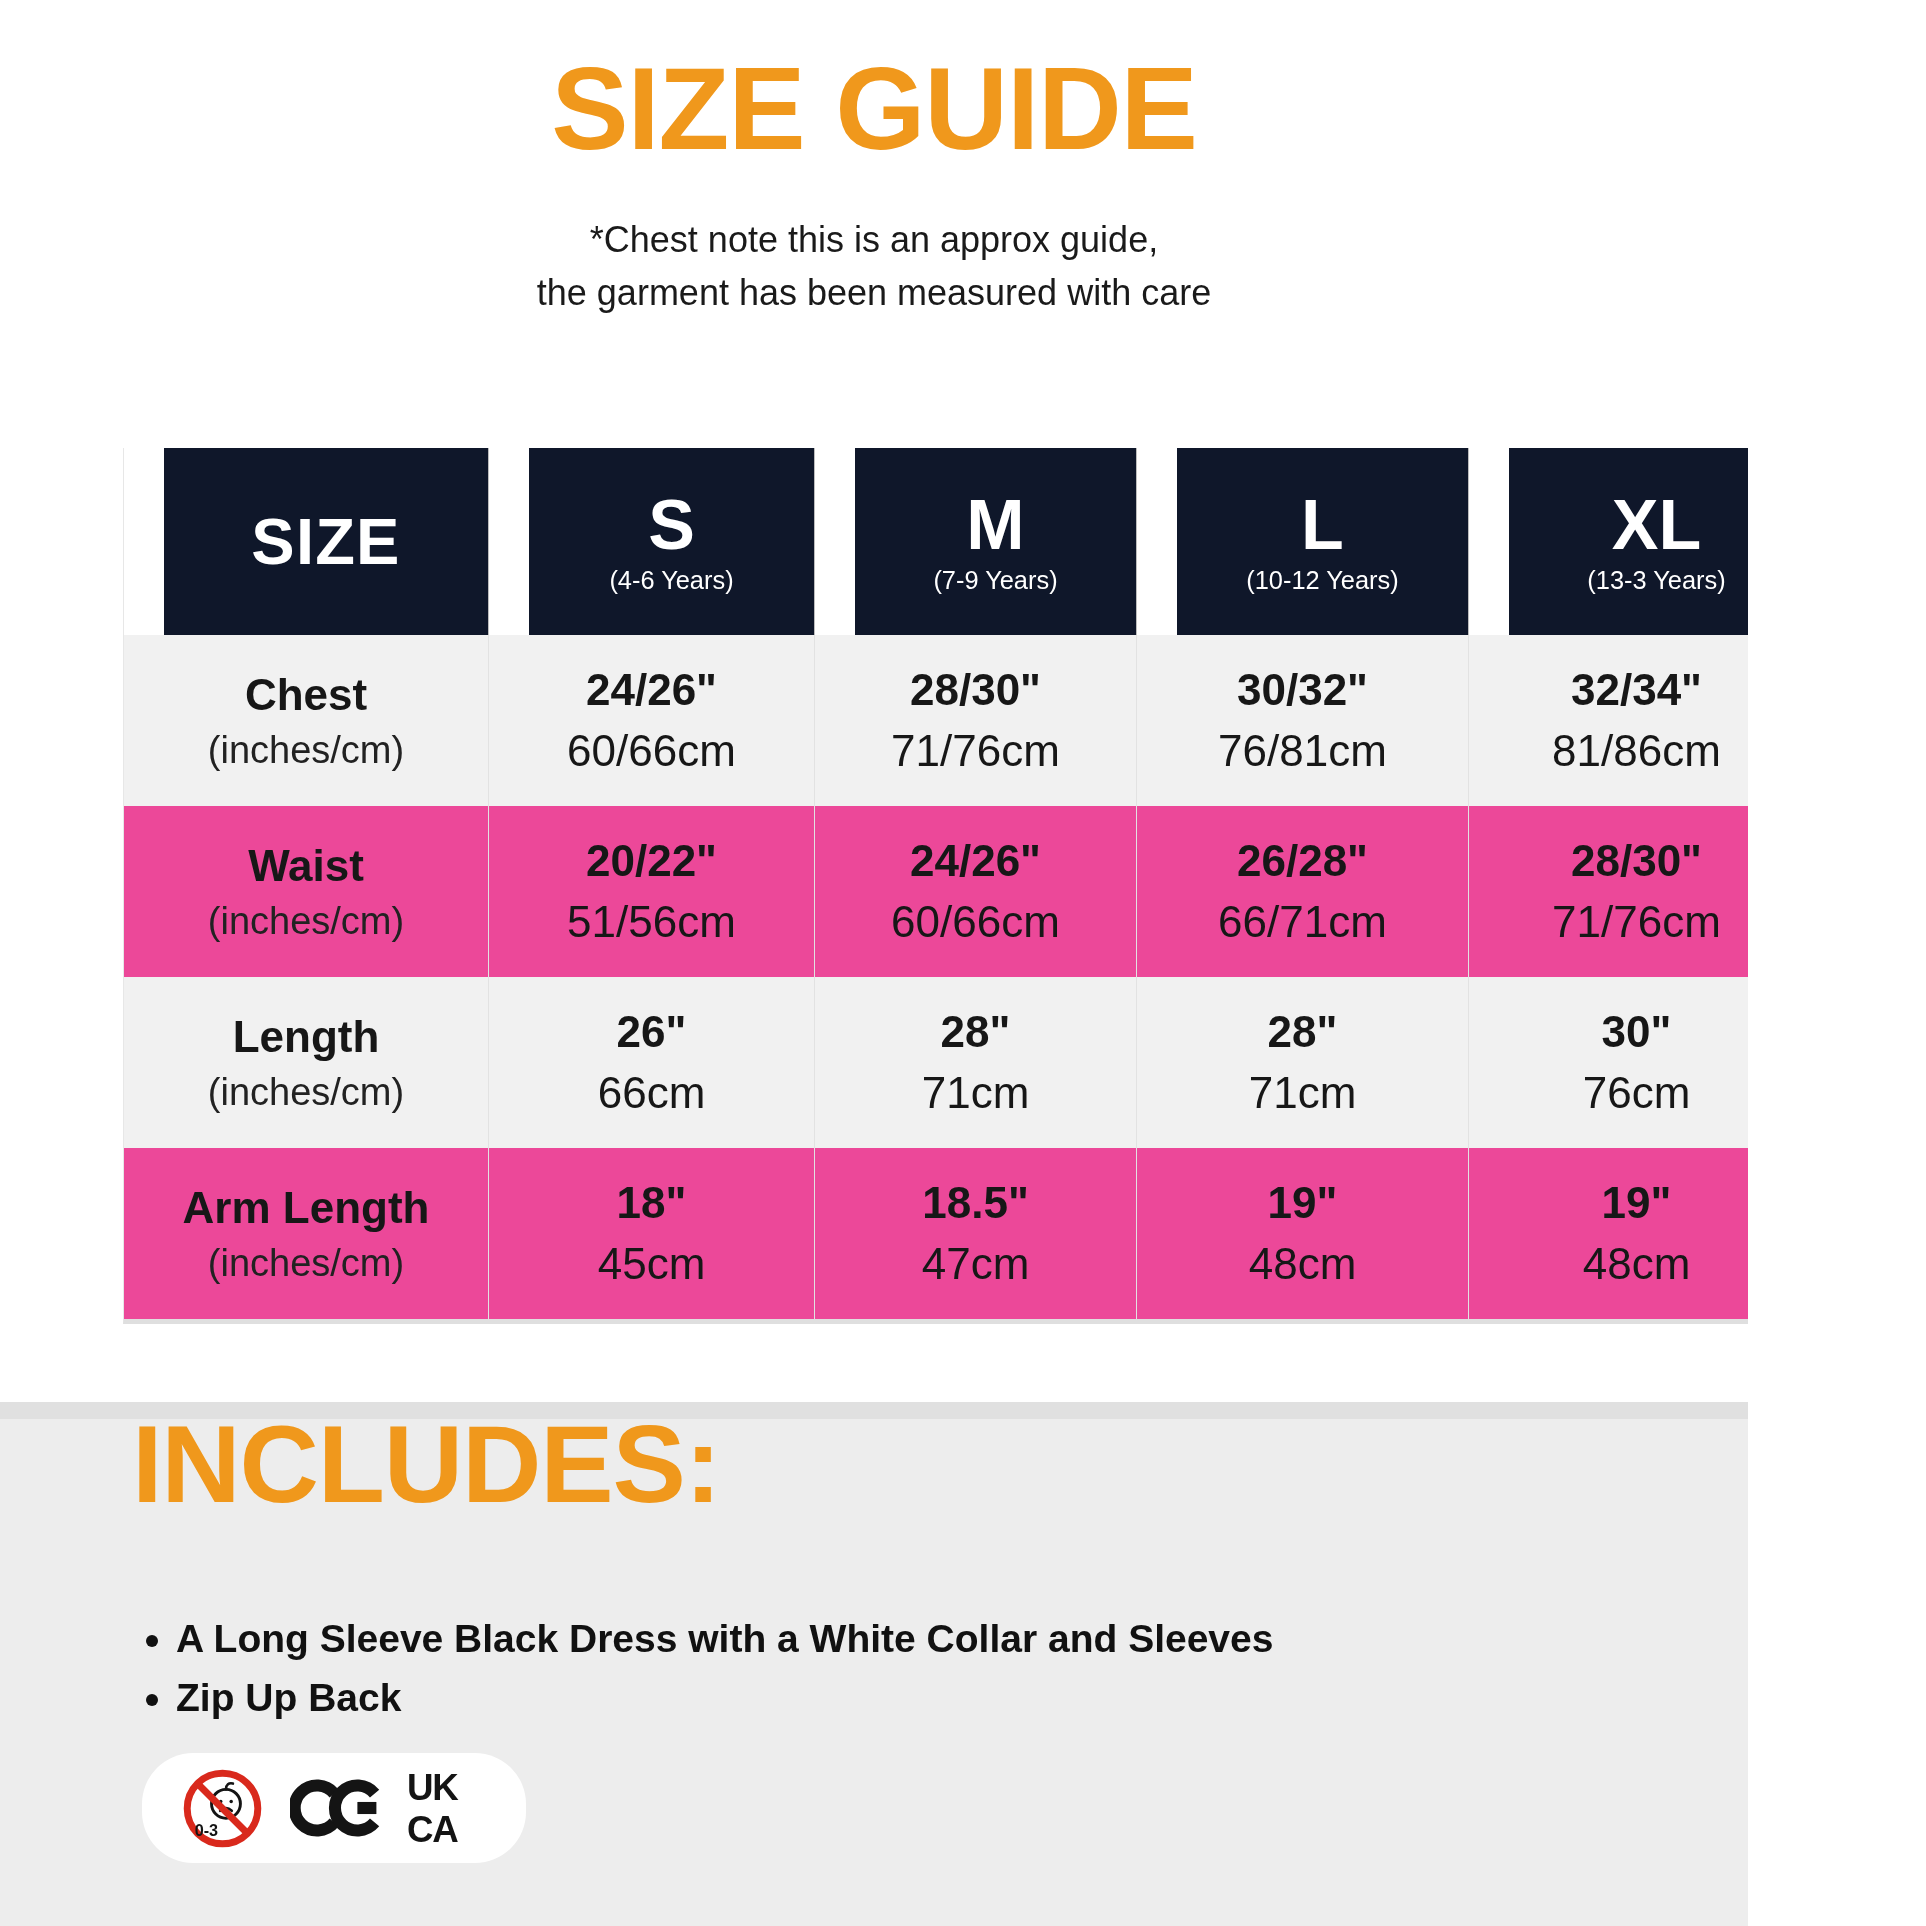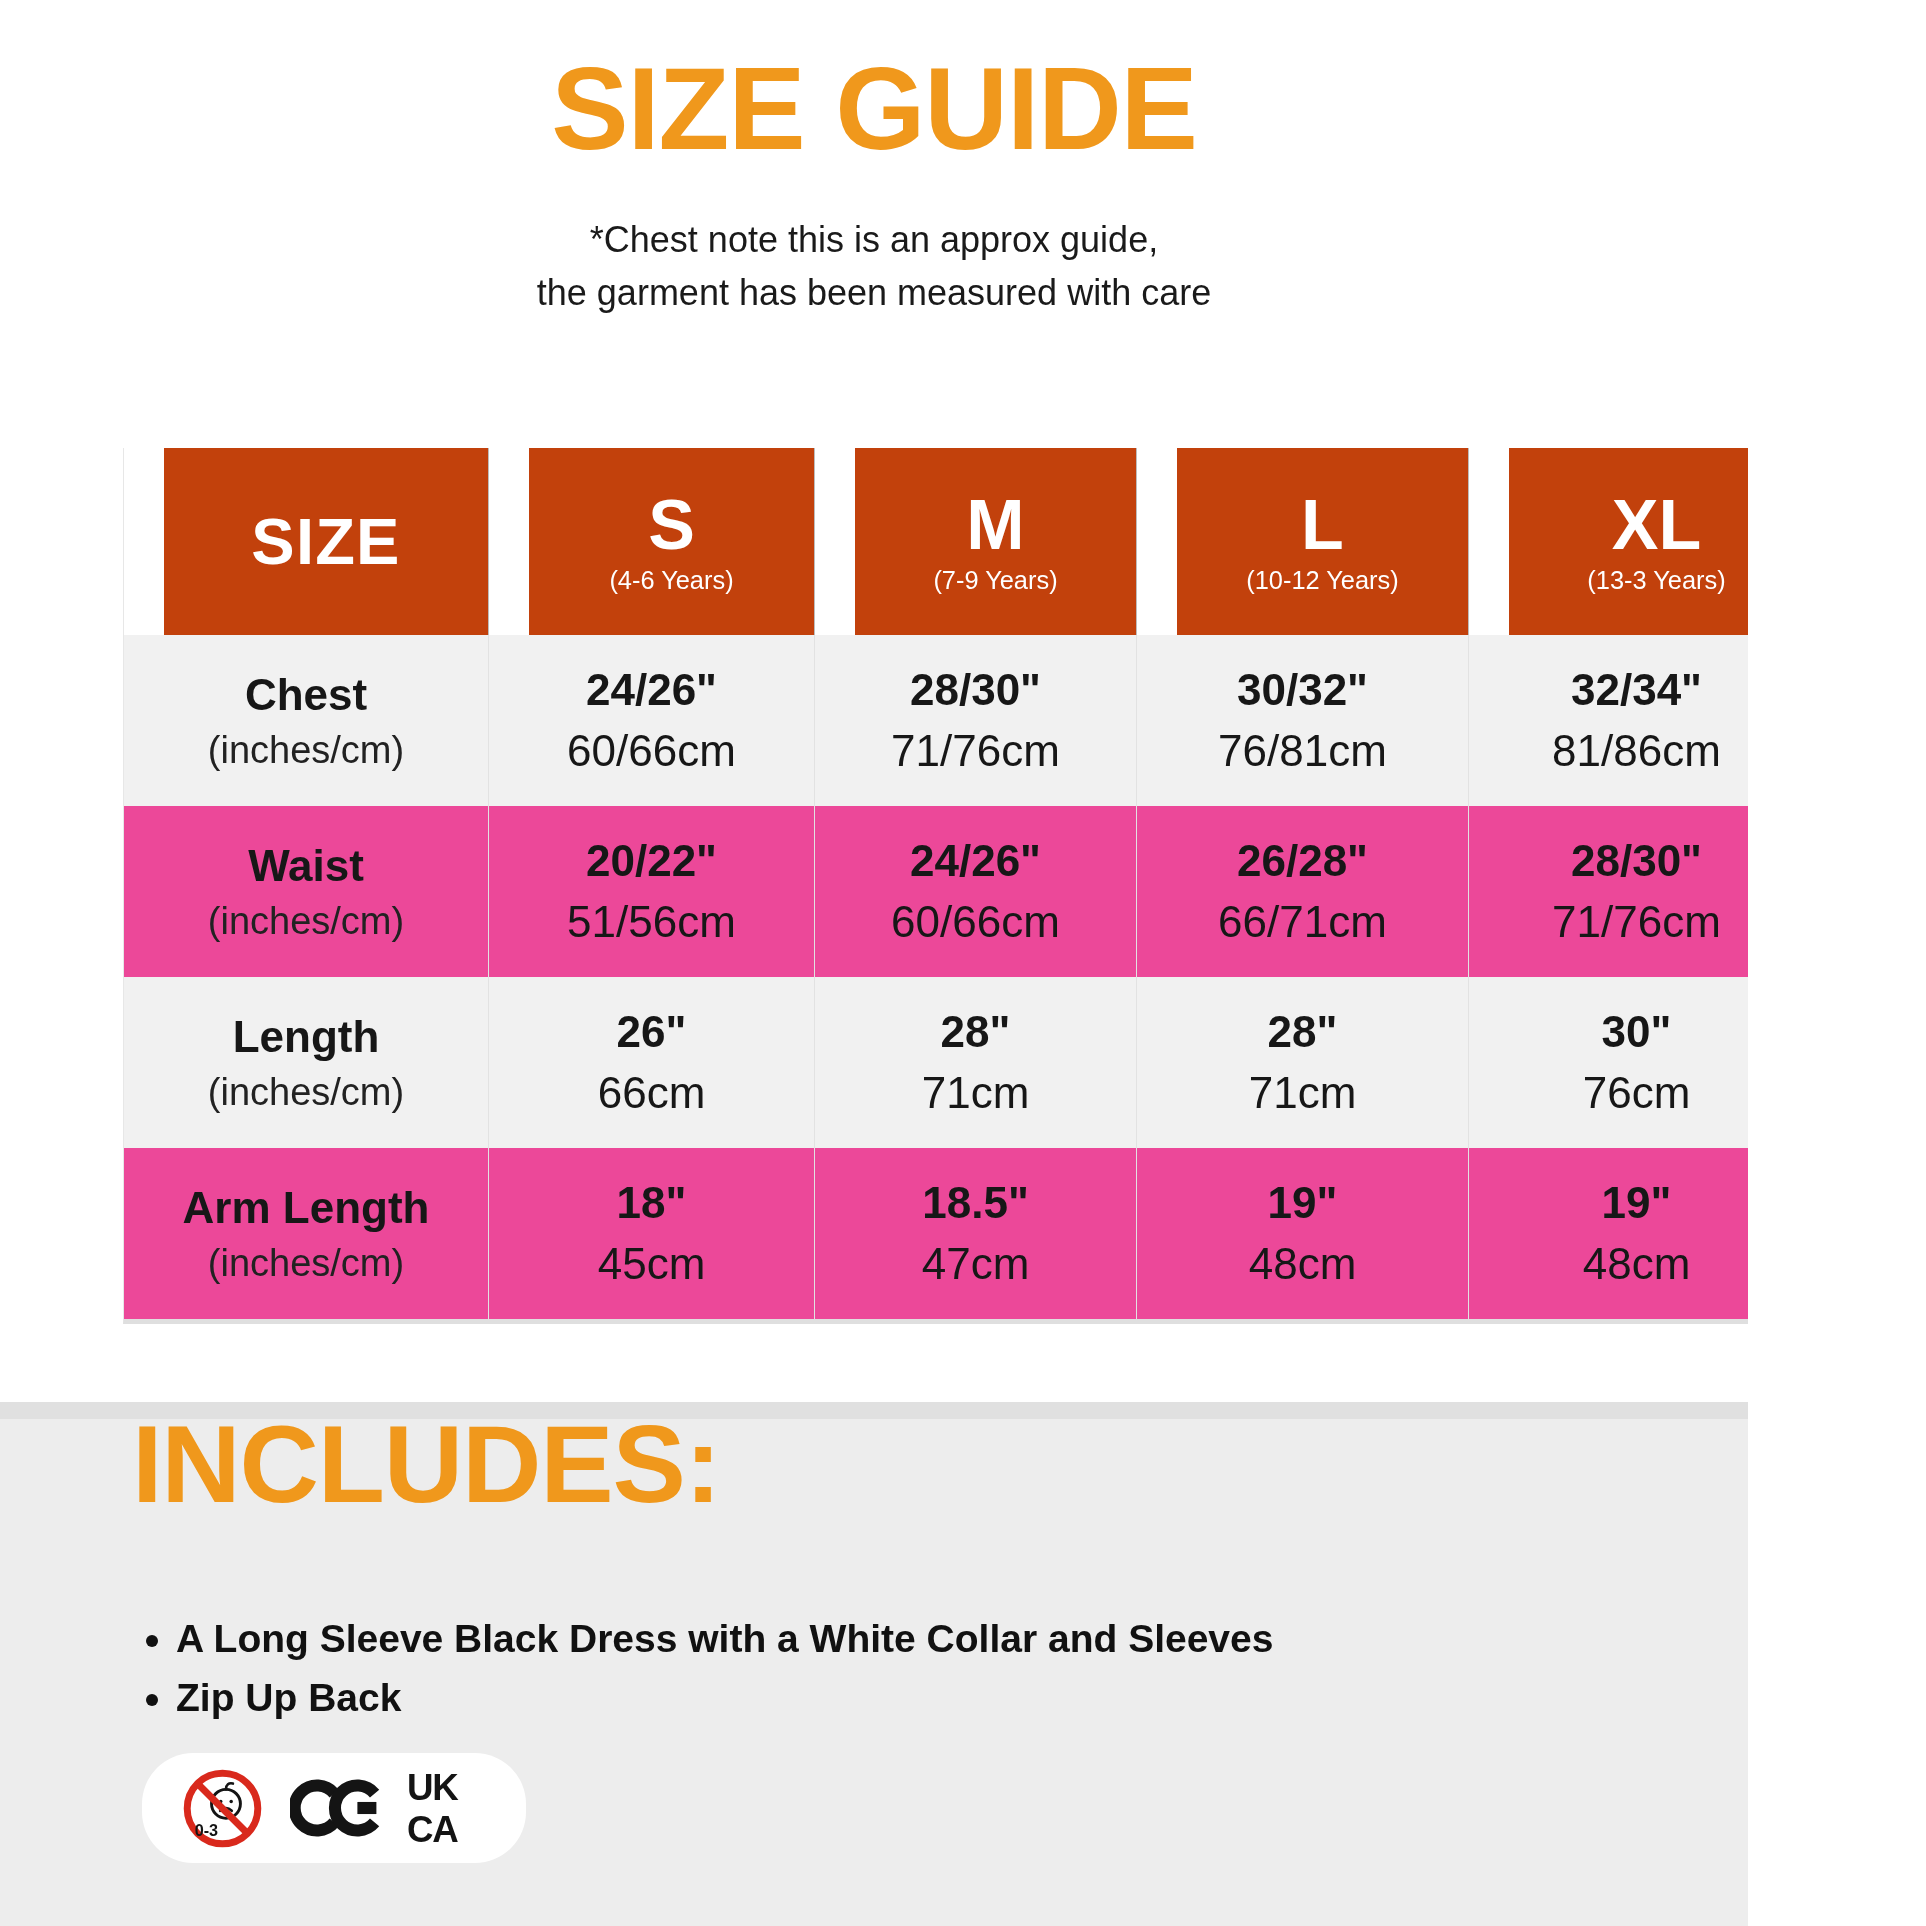--- a/index.html
+++ b/index.html
@@ -24,21 +24,21 @@
     display:grid;
     grid-template-columns:365px 326px 322px 332px 335px;
     grid-template-rows:187px 171px 171px 171px 171px;
     border-left:1.7px solid #e7e7e7;border-right:1.7px solid #e7e7e7;
     border-bottom:5.8px solid #dfdfdf;box-sizing:content-box;
   }
   .cell{
     display:flex;flex-direction:column;align-items:center;justify-content:center;
     text-align:center;box-sizing:border-box;
   }
-  .cell.head{background:#c2410c;border-right:1.7px solid #bdbdbd;margin-left:40px;}
+  .cell.head{background:#0f172a;border-right:1.7px solid #bdbdbd;margin-left:40px;}
   .cell.head.last{border-right:none;}
   .cell.data{border-right:1.7px solid #e2e2e2;}
   .cell.data.last{border-right:none;}
   .row-a{background:#F1F1F1;}
   .row-b{background:#ec4899;}
 
   .h-size{font-size:65px;font-weight:700;color:#ffffff;letter-spacing:1.2px;line-height:1;}
   .h-label{font-size:70px;font-weight:700;color:#ffffff;line-height:1;}
   .h-years{font-size:25.4px;font-weight:400;color:#ffffff;margin-top:8px;line-height:1;}
 

